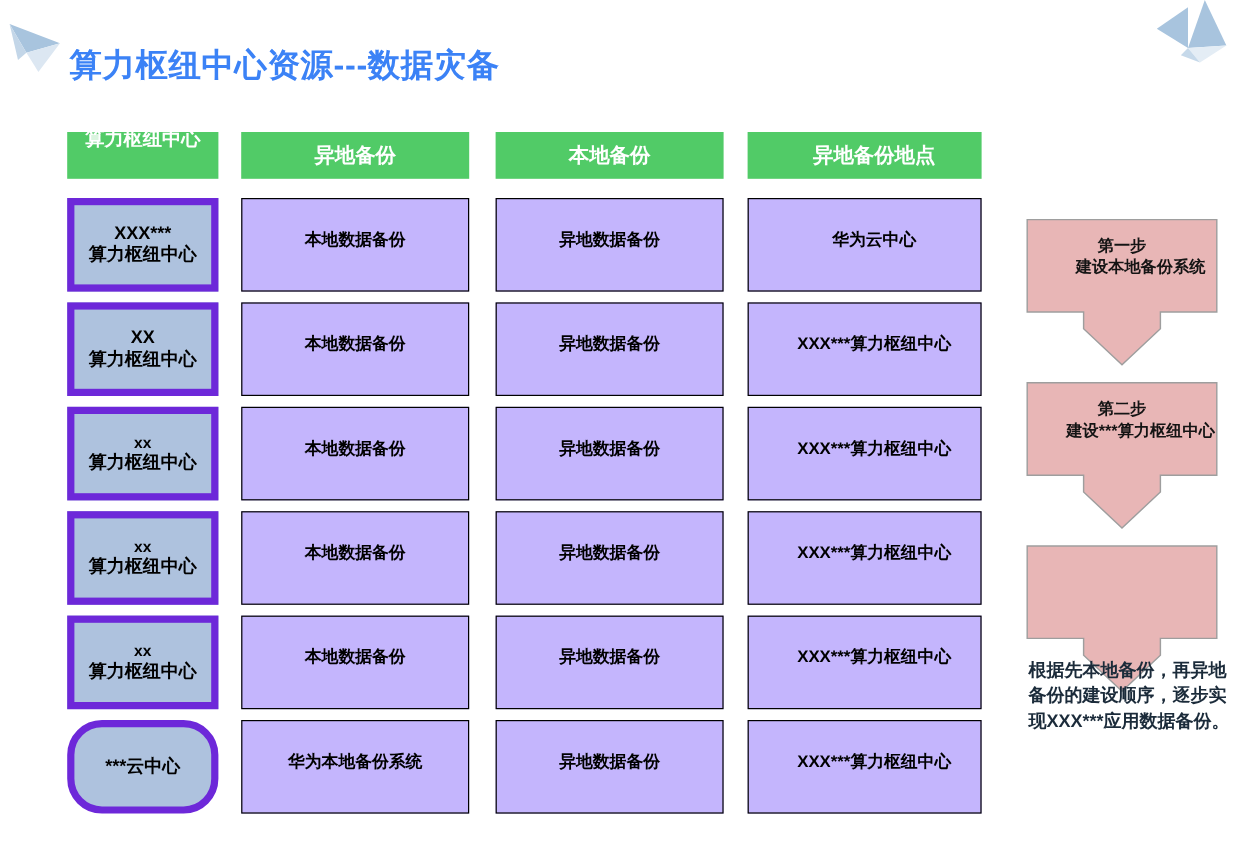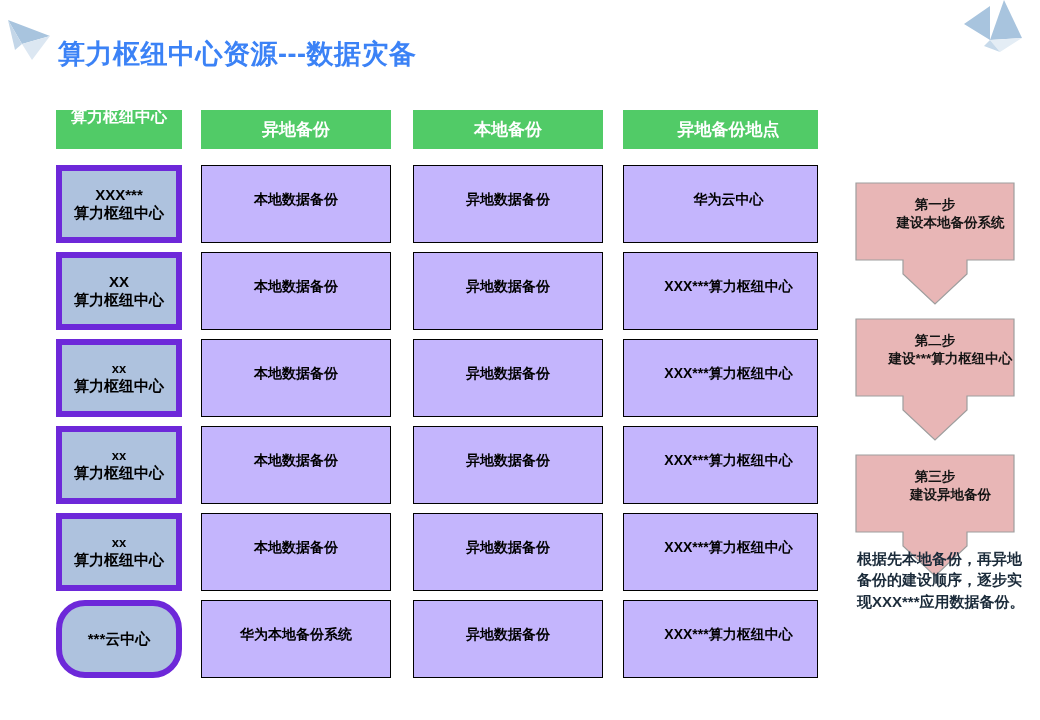--- a/index.html
+++ b/index.html
@@ -288,21 +288,17 @@
     <div class="flow-label">
       <span>第二步</span>
       <span class="l2">建设***算力枢纽中心</span>
     </div>
   </div>
 
   <div class="flow-arrow">
     <svg viewBox="0 0 160 124" width="160" height="124">
       <polygon points="1,1 159,1 159,78 112,78 112,92 80,122 48,92 48,78 1,78" fill="#E8B6B6" stroke="#9E9E9E" stroke-width="1.2"></polygon>
     </svg>
-    <div class="flow-label">
-      <span>第三步</span>
-      <span class="l2">建设异地备份</span>
-    </div>
   </div>
 
 </div>
 
 <div class="flow-note">根据先本地备份，再异地备份的建设顺序，逐步实现XXX***应用数据备份。</div>
 
 </body></html>

